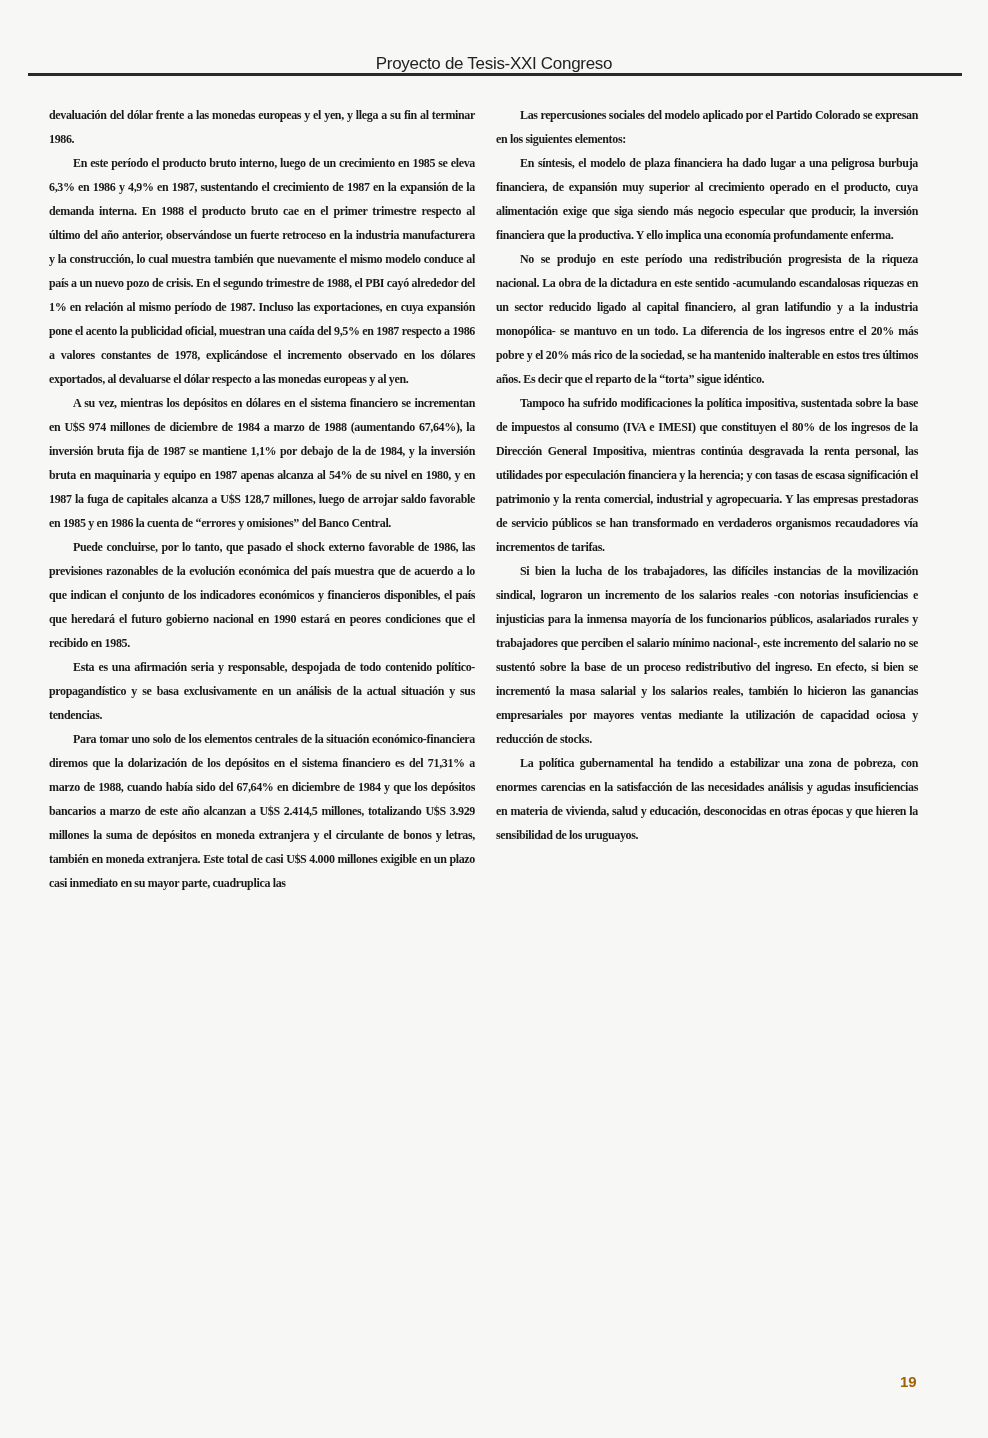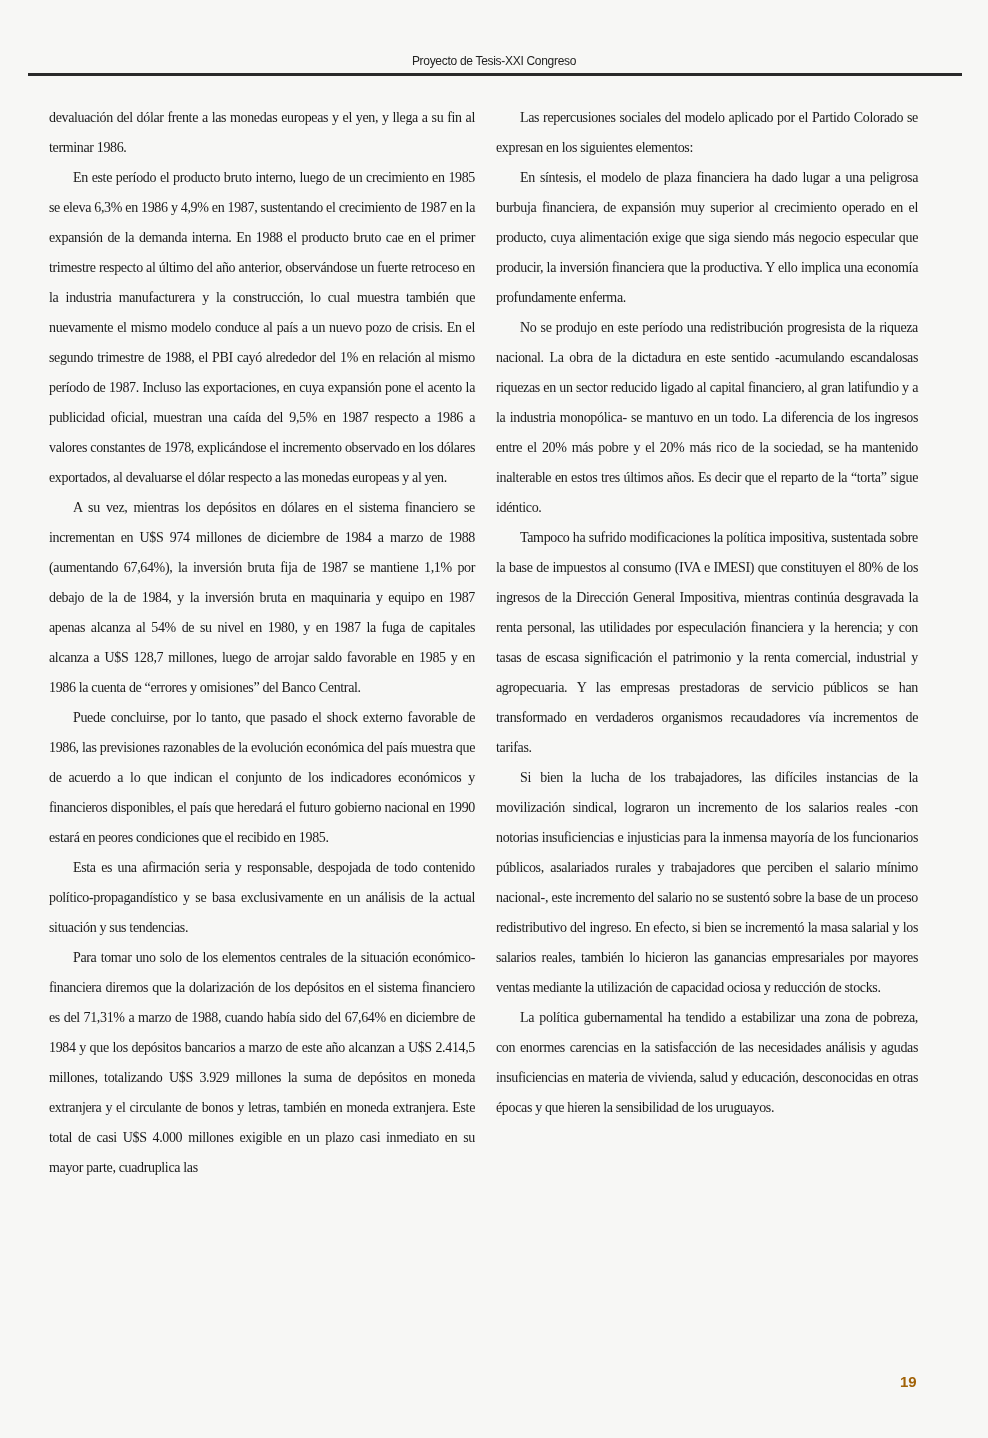--- a/index.html
+++ b/index.html
@@ -5,31 +5,32 @@
     html, body { margin: 0; padding: 0; }
     body {
       width: 988px; height: 1438px; position: relative; overflow: hidden;
       background: #f7f7f5;
       font-family: "Liberation Serif", "DejaVu Serif", serif;
       color: #1a1a1a;
     }
     .header-title {
       position: absolute; top: 54px; left: 0; width: 988px; text-align: center;
       font-family: "Liberation Sans", "DejaVu Sans", sans-serif;
-      font-size: 12px; letter-spacing: -0.3px; color: #222;
+      font-size: 17px; letter-spacing: -0.3px; color: #222;
     }
     .header-rule {
       position: absolute; top: 73px; left: 28px; width: 934px; height: 3px;
       background: #2a2a2a;
     }
     .column {
       position: absolute; top: 103px;
-      font-size: 14px; line-height: 30px;
+      font-size: 12px; line-height: 24px;
       text-align: justify; hyphens: manual;
       letter-spacing: -0.35px;
+      font-weight: bold;
     }
     .col-left { left: 49px; width: 426px; }
     .col-right { left: 496px; width: 422px; }
     .column p { margin: 0; text-indent: 24px; }
     .column p.cont { text-indent: 0; }
     .page-number {
       position: absolute; top: 1373px; left: 900px;
       font-family: "Liberation Sans", "DejaVu Sans", sans-serif;
       font-weight: bold; font-size: 15px; color: #a16207;
     }

